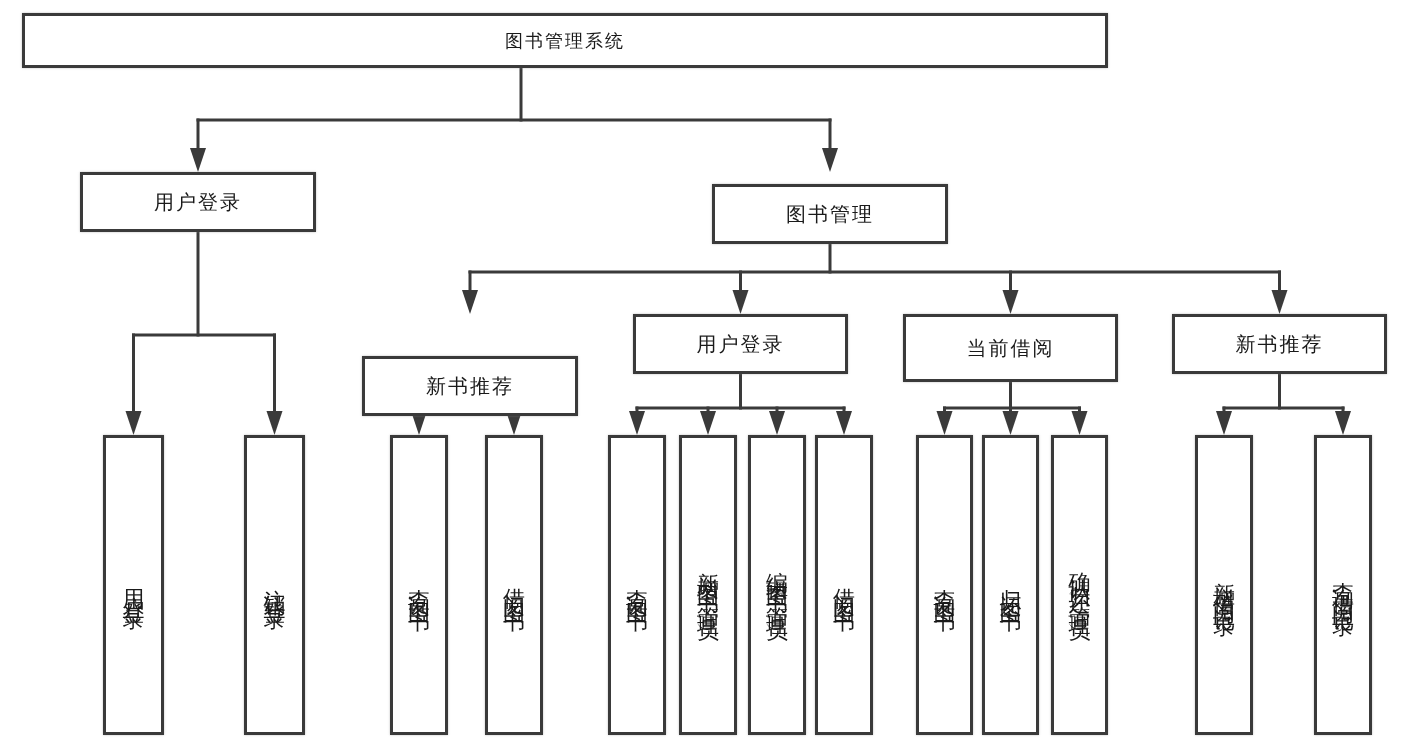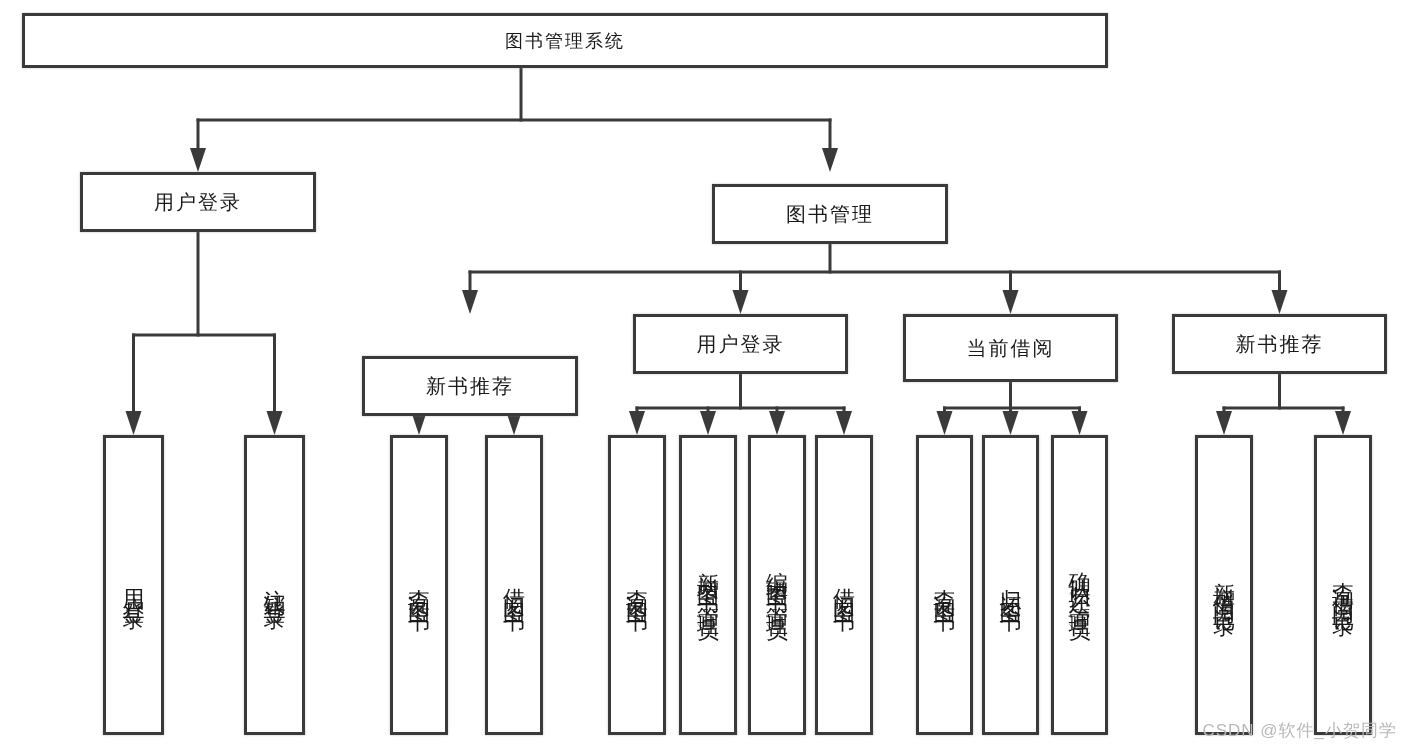--- a/index.html
+++ b/index.html
@@ -175,14 +175,13 @@
       <div class="node leaf" style="left: 1051px; top: 435px; width: 57px; height: 300px;">
         <span class="label">确认归还（管理员）</span>
       </div>
       <div class="node leaf" style="left: 1195px; top: 435px; width: 58px; height: 300px;">
         <span class="label">新增借阅记录</span>
       </div>
       <div class="node leaf" style="left: 1314px; top: 435px; width: 58px; height: 300px;">
         <span class="label">查询借阅记录</span>
       </div>
     </div>
-  <div class="watermark">CSDN @软件_小贺同学</div>
 </div>
 
 </body></html>

